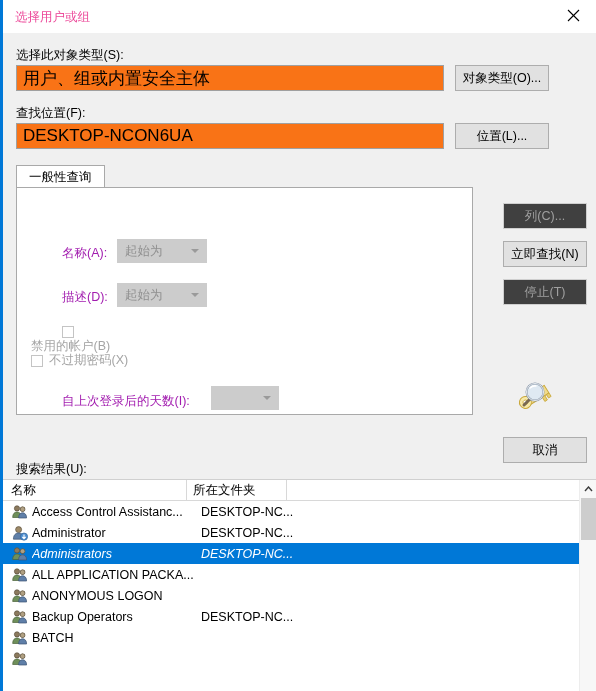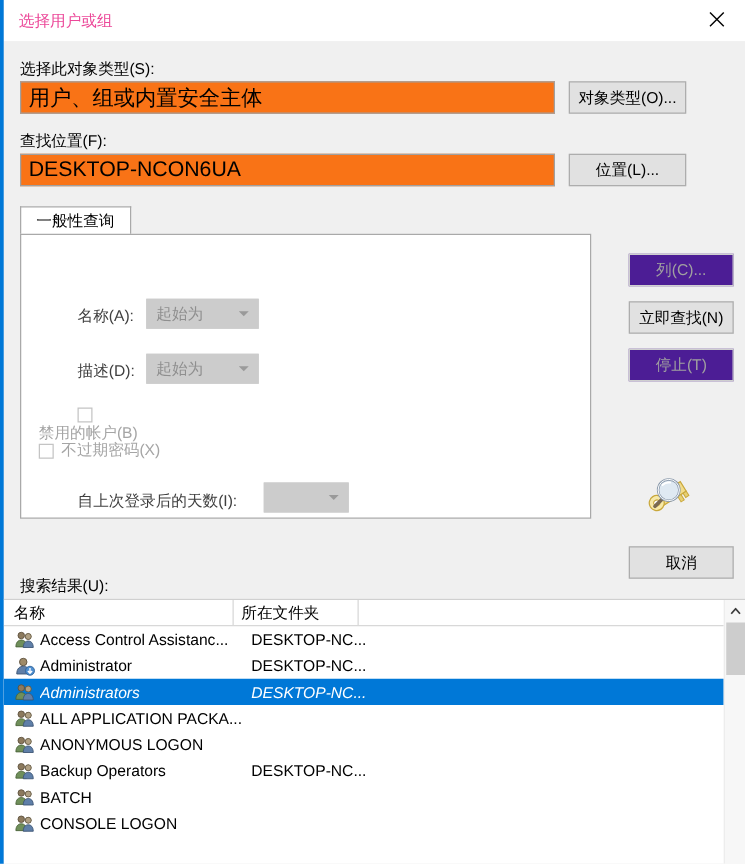--- a/index.html
+++ b/index.html
@@ -94,21 +94,21 @@
     color: #000;
     display: flex;
     align-items: center;
     justify-content: center;
     white-space: nowrap;
     cursor: default;
     padding: 0;
   }
   .btn.disabled {
     color: #a0a0a0;
-    background: #4c1d95;
+    background: #404040;
     border-color: #cfcfcf;
   }
   .btn.default-focus {
     border: 2px solid #0078d7;
     background: #e1e1e1;
     margin-top: 44px;
   }
 
   
   #tab-strip {
@@ -137,21 +137,21 @@
     left: 13px; top: 154px;
     width: 457px; height: 228px;
     background: #ffffff;
     border: 1px solid #a9a9a9;
     box-sizing: border-box;
   }
 
   .dis-label {
     position: absolute;
     font-size: 12.5px;
-    color: #404040;
+    color: #a21caf;
     white-space: nowrap;
   }
 
   .combo {
     position: absolute;
     background: #cccccc;
     border: 1px solid #cccccc;
     box-sizing: border-box;
     font-size: 12.5px;
     color: #8f8f8f;
@@ -505,21 +505,20 @@
             <span class="row-folder"></span>
           </div>
           <div class="row">
             <span class="row-icon"><svg width="16" height="16" viewBox="0 0 16 16">
                 <circle cx="5" cy="4.4" r="2.6" fill="#8c7a5e" stroke="#5c4f3c" stroke-width="0.7"></circle>
                 <path d="M0.7 13.5 C0.7 9.6 2.8 8 5 8 C7.2 8 9.3 9.6 9.3 13.5 Z" fill="#6f8f5a" stroke="#4a6239" stroke-width="0.7"></path>
                 <circle cx="10.6" cy="5.2" r="2.4" fill="#a89madd"></circle>
                 <circle cx="10.6" cy="5.2" r="2.4" fill="#b0a083" stroke="#6d6047" stroke-width="0.7"></circle>
                 <path d="M6.6 14 C6.6 10.4 8.5 8.8 10.6 8.8 C12.7 8.8 14.6 10.4 14.6 14 Z" fill="#5f7fa8" stroke="#3d5573" stroke-width="0.7"></path>
               </svg></span>
-            <span class="row-name">CONSOLE LOGON</span>
             <span class="row-folder"></span>
           </div>
         </div>
 
       <div id="vscroll">
         <div id="vscroll-up">
           <svg width="9" height="6" viewBox="0 0 9 6">
             <path d="M1 5 L4.5 1 L8 5" fill="none" stroke="#3c3c3c" stroke-width="1.4"></path>
           </svg>
         </div>

